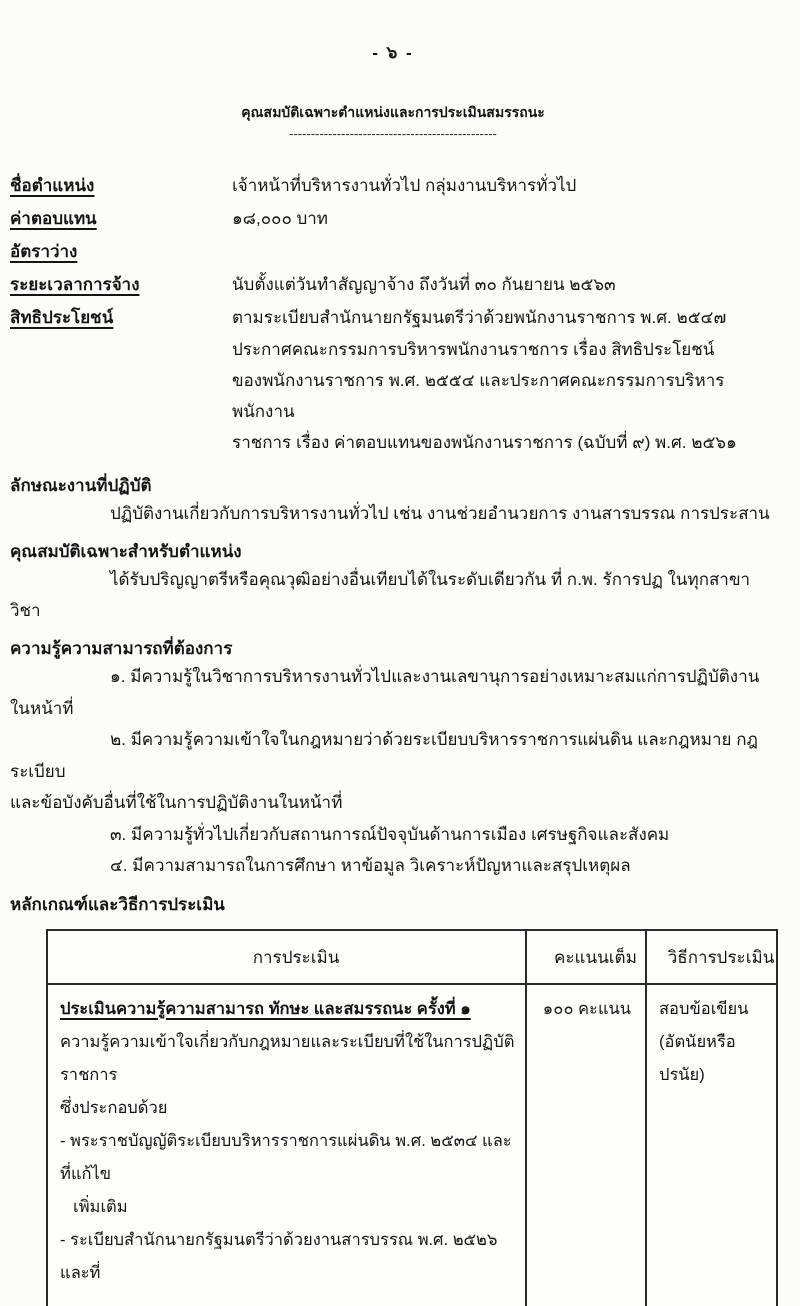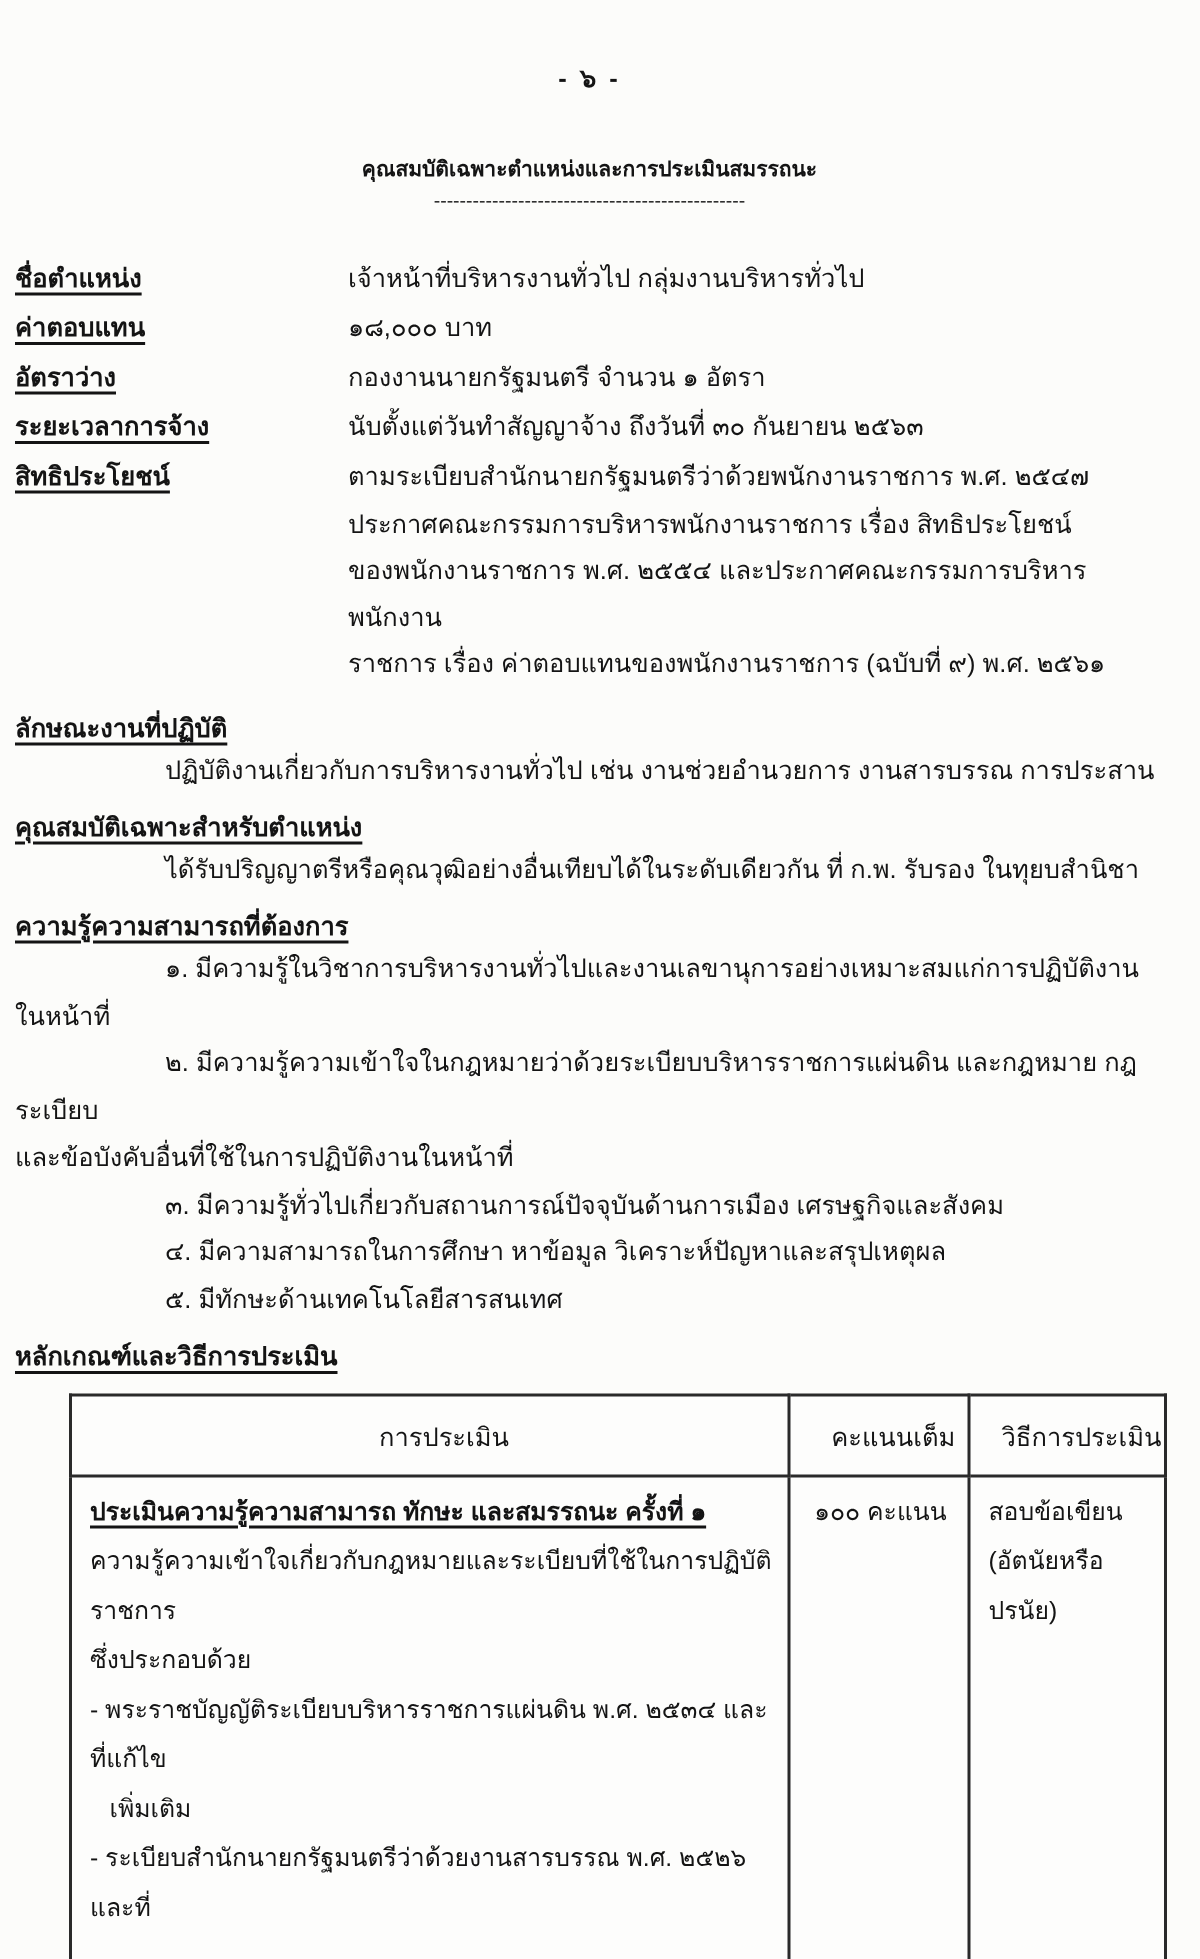--- a/index.html
+++ b/index.html
@@ -45,21 +45,20 @@
     font-weight:bold;
     text-decoration:underline;
     text-underline-offset:4px;
     text-decoration-thickness:1.5px;
   }
   .info-value{ flex:1; }
   .benefit-extra{ margin-left:222px; line-height:31px; }
   .section-heading{
     font-weight:bold;
     font-size:17px;
-    text-decoration:underline;
     text-underline-offset:4px;
     text-decoration-thickness:1.5px;
     margin-top:13px;
   }
   .body-line{ font-size:17px; line-height:31px; }
   .indent{ text-indent:100px; }
   .mt{ margin-top:8px; }
   .knowledge-list .body-line{ line-height:31.5px; }
   table.eval{
     border-collapse:collapse;
@@ -112,49 +111,47 @@
     <div class="info-row">
       <span class="info-label">ชื่อตำแหน่ง</span>
       <span class="info-value">เจ้าหน้าที่บริหารงานทั่วไป กลุ่มงานบริหารทั่วไป</span>
     </div>
     <div class="info-row">
       <span class="info-label">ค่าตอบแทน</span>
       <span class="info-value">๑๘,๐๐๐ บาท</span>
     </div>
     <div class="info-row">
       <span class="info-label">อัตราว่าง</span>
-      <span class="info-value">กองงานนายกรัฐมนตรี จำนวน ๑ อัตรา</span>
     </div>
     <div class="info-row">
       <span class="info-label">ระยะเวลาการจ้าง</span>
       <span class="info-value">นับตั้งแต่วันทำสัญญาจ้าง ถึงวันที่  ๓๐ กันยายน ๒๕๖๓</span>
     </div>
     <div class="info-row">
       <span class="info-label">สิทธิประโยชน์</span>
       <span class="info-value">ตามระเบียบสำนักนายกรัฐมนตรีว่าด้วยพนักงานราชการ พ.ศ. ๒๕๔๗</span>
     </div>
     <div class="benefit-extra">ประกาศคณะกรรมการบริหารพนักงานราชการ เรื่อง สิทธิประโยชน์</div>
     <div class="benefit-extra">ของพนักงานราชการ พ.ศ. ๒๕๕๔ และประกาศคณะกรรมการบริหารพนักงาน</div>
     <div class="benefit-extra">ราชการ เรื่อง ค่าตอบแทนของพนักงานราชการ (ฉบับที่ ๙) พ.ศ. ๒๕๖๑</div>
   </div>
 
   <div class="section-heading">ลักษณะงานที่ปฏิบัติ</div>
   <div class="body-line indent">ปฏิบัติงานเกี่ยวกับการบริหารงานทั่วไป เช่น งานช่วยอำนวยการ งานสารบรรณ การประสาน</div>
 
   <div class="section-heading mt">คุณสมบัติเฉพาะสำหรับตำแหน่ง</div>
-  <div class="body-line indent">ได้รับปริญญาตรีหรือคุณวุฒิอย่างอื่นเทียบได้ในระดับเดียวกัน ที่ ก.พ. รับรอง ในทุยบสำนิชา</div>
+  <div class="body-line indent">ได้รับปริญญาตรีหรือคุณวุฒิอย่างอื่นเทียบได้ในระดับเดียวกัน ที่ ก.พ. รัการปฏ ในทุกสาขาวิชา</div>
 
   <div class="section-heading mt">ความรู้ความสามารถที่ต้องการ</div>
   <div class="knowledge-list">
     <div class="body-line indent">๑. มีความรู้ในวิชาการบริหารงานทั่วไปและงานเลขานุการอย่างเหมาะสมแก่การปฏิบัติงานในหน้าที่</div>
     <div class="body-line indent">๒. มีความรู้ความเข้าใจในกฎหมายว่าด้วยระเบียบบริหารราชการแผ่นดิน และกฎหมาย กฎ ระเบียบ</div>
     <div class="body-line">และข้อบังคับอื่นที่ใช้ในการปฏิบัติงานในหน้าที่</div>
     <div class="body-line indent">๓. มีความรู้ทั่วไปเกี่ยวกับสถานการณ์ปัจจุบันด้านการเมือง เศรษฐกิจและสังคม</div>
     <div class="body-line indent">๔. มีความสามารถในการศึกษา หาข้อมูล วิเคราะห์ปัญหาและสรุปเหตุผล</div>
-    <div class="body-line indent">๕. มีทักษะด้านเทคโนโลยีสารสนเทศ</div>
   </div>
 
   <div class="section-heading mt">หลักเกณฑ์และวิธีการประเมิน</div>
 
   <table class="eval">
     <colgroup>
       <col style="width:479px">
       <col style="width:120px">
       <col style="width:131px">
     </colgroup>

